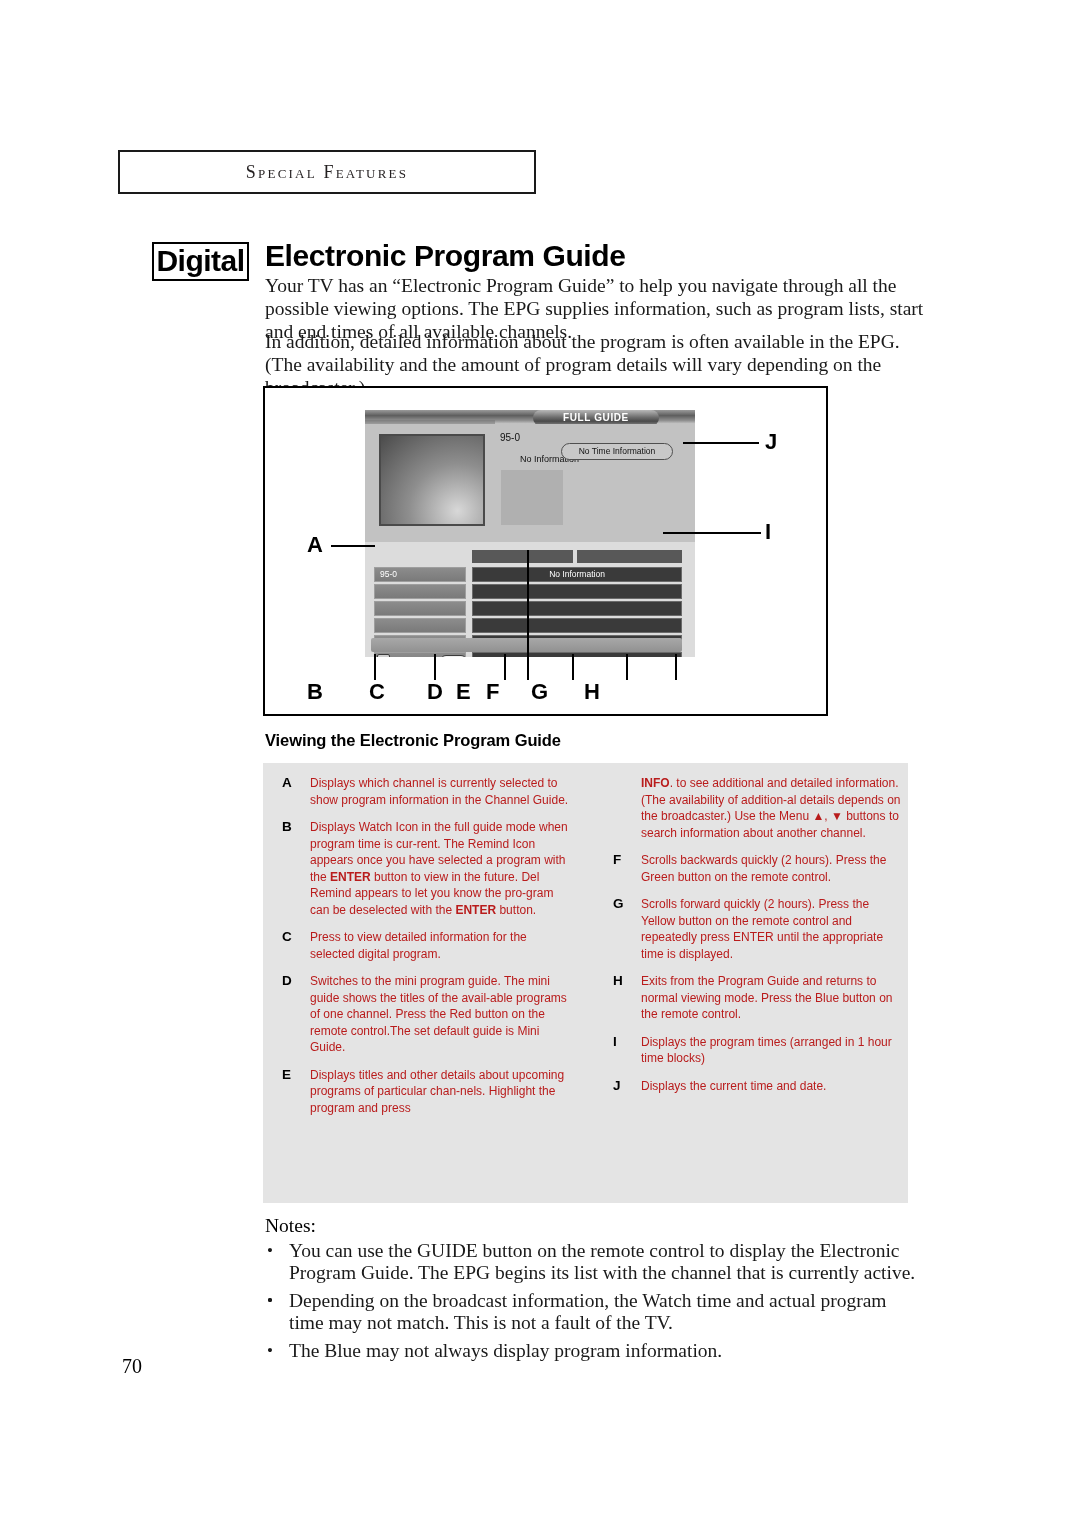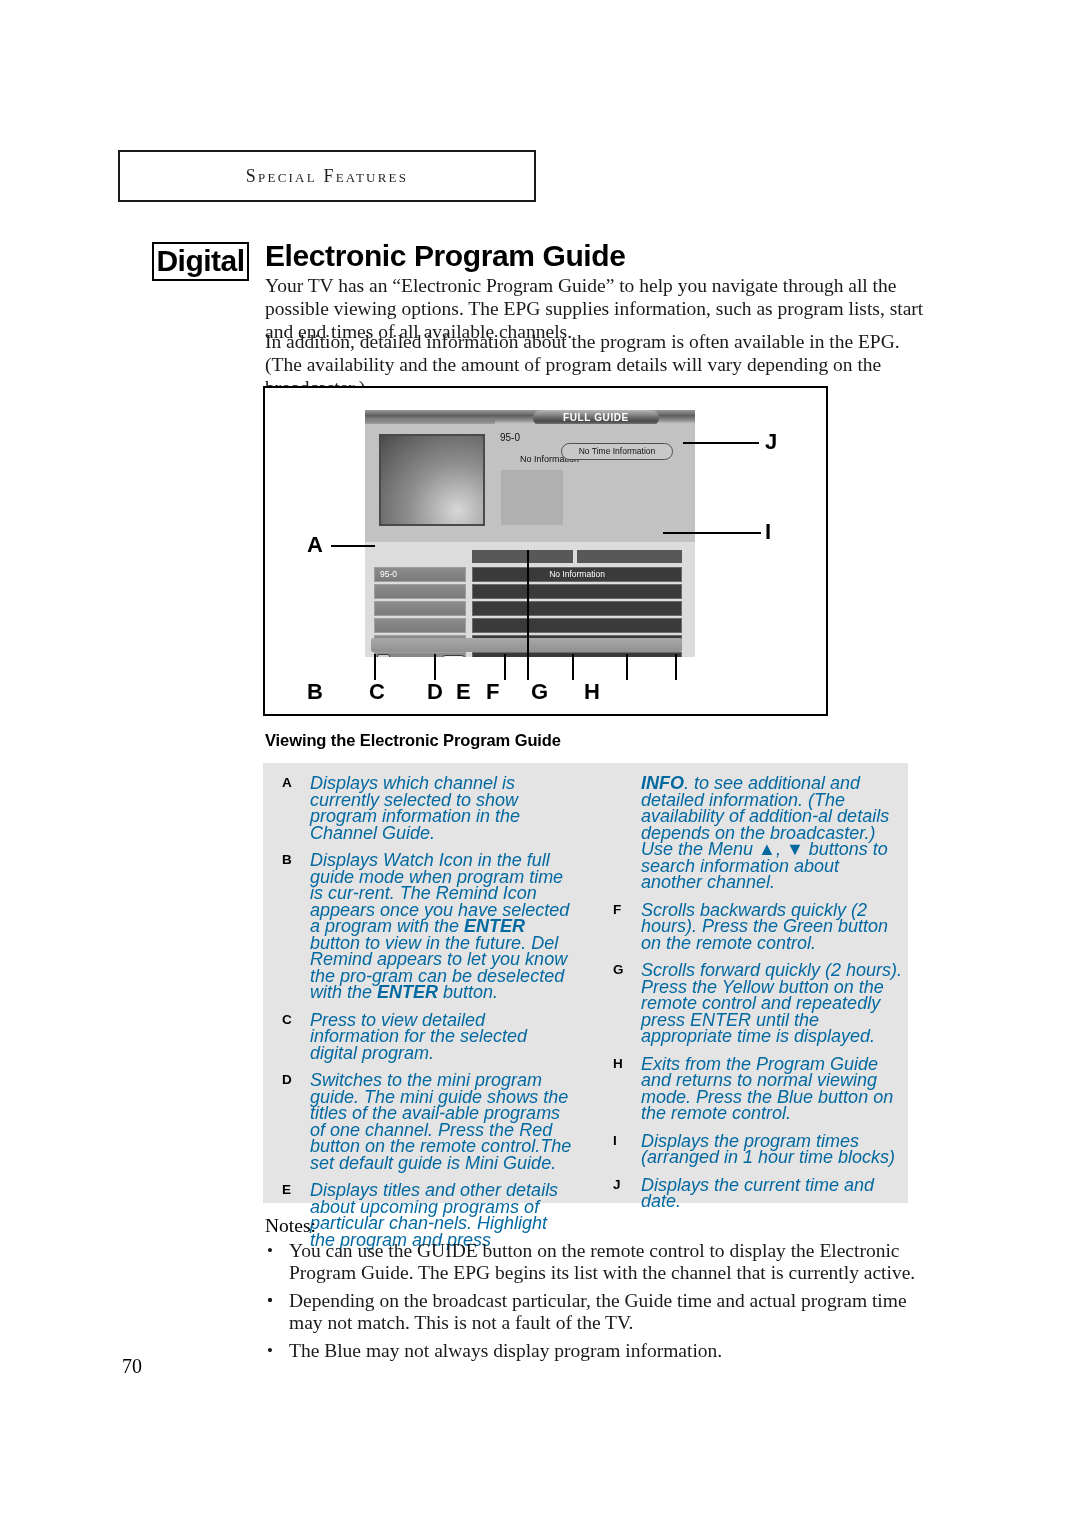--- a/index.html
+++ b/index.html
@@ -15,21 +15,21 @@
     color: #000;
     overflow: hidden;
   }
 
   
   #section-header {
     position: absolute;
     left: 118px;
     top: 150px;
     width: 418px;
-    height: 52px;
+    height: 44px;
     border: 2px solid #1a1a1a;
     box-sizing: border-box;
     background: #fff;
   }
   #section-header .label {
     position: absolute;
     left: 0; right: 0; top: 50%;
     transform: translateY(-50%);
     text-align: center;
     font-family: "Liberation Serif", serif;
@@ -310,24 +310,23 @@
   .desc-key {
     flex: 0 0 28px;
     font-family: "Liberation Sans", sans-serif;
     font-weight: bold;
     font-size: 13.5px;
     line-height: 16.5px;
   }
   .desc-text {
     flex: 1;
     font-family: "Liberation Sans", sans-serif;
-    font-size: 18px;
+    font-size: 12px;
     line-height: 16.5px;
-    color: #0369a1;
-    font-style: italic;
+    color: #b91c1c;
   }
   .desc-text b { font-weight: bold; }
 
   
   #notes-label {
     position: absolute;
     left: 265px;
     top: 1215px;
     font-family: Liberation Serif, serif;
     font-size: 19.5px;
@@ -511,17 +510,17 @@
         <div class="desc-key">J</div>
         <div class="desc-text">Displays the current time and date.</div>
       </div>
     </div>
 </div>
 
 <div id="notes-label">Notes:</div>
 <div id="notes-list">
     <div class="note-item"><span class="bullet">•</span><span>You can use the GUIDE button on the remote control to display the Electronic Program Guide. The EPG begins its list with the channel that is currently active.</span></div>
     <div class="note-item"><span class="bullet">•</span></div>
-    <div class="note-item"><span class="bullet">•</span><span>Depending on the broadcast particular, the Guide time and actual program time may not match. This is not a fault of the TV.</span></div>
+    <div class="note-item"><span class="bullet">•</span><span>Depending on the broadcast information, the Watch time and actual program time may not match. This is not a fault of the TV.</span></div>
     <div class="note-item"><span class="bullet">•</span><span>The Blue may not always display program information.</span></div>
   </div>
 
 <div id="page-number">70</div>
 
 </body></html>

